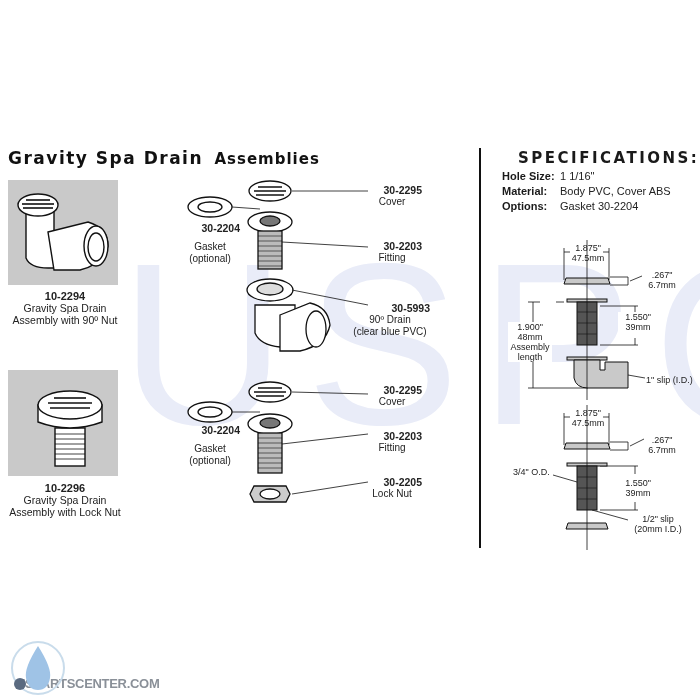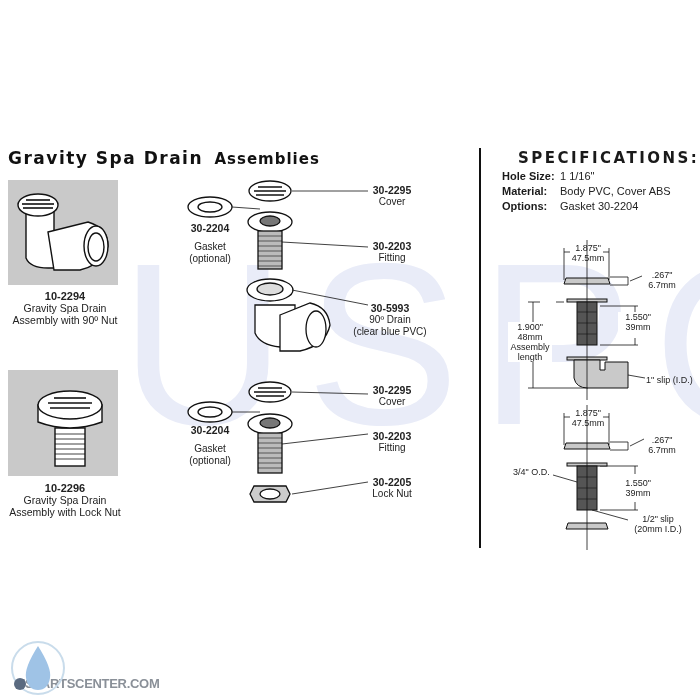--- a/index.html
+++ b/index.html
@@ -19,21 +19,21 @@
   .spec-title { left: 494px; top: 149px; font-family: "DejaVu Sans", sans-serif; font-weight: bold; font-size: 15px; letter-spacing: 2.5px; z-index: 2; margin-left: 24px; }
   .spec-row { left: 494px; font-size: 11px; z-index: 2; display: flex; padding-left: 8px; }
   .spec-row .k { width: 58px; font-weight: bold; font-family: "Liberation Sans Narrow", "Liberation Sans", sans-serif; }
   .spec-row .v { color: #222; }
 
   .prod-box { background: #c9c9c9; z-index: 2; }
   .caption { text-align: center; font-size: 10.5px; line-height: 12px; z-index: 2; color: #222; }
   .caption .num { font-weight: bold; font-size: 11px; }
 
   .label { font-size: 10px; line-height: 12px; text-align: center; z-index: 2; color: #222; }
-  .label .num { font-weight: bold; font-size: 10.5px; }
+  .label .num { font-weight: bold; font-size: 10.5px; text-align: right; }
 
   .dim { font-size: 9px; line-height: 10px; text-align: center; z-index: 3; color: #222; }
 
   svg { position: absolute; z-index: 2; overflow: visible; }
 
   .logo { left: 8px; top: 640px; z-index: 2; }
   .logo-main { position: absolute; left: 66px; top: 6px; font-family: "Liberation Serif", serif; font-size: 26px; color: #8e8e8e; letter-spacing: 0.5px; white-space: nowrap; }
   .logo-url { position: absolute; left: 8px; top: 36px; font-family: "Liberation Sans", sans-serif; font-weight: bold; font-size: 13px; color: #8a9098; white-space: nowrap; letter-spacing: -0.3px; }
 </style>
 </head>

